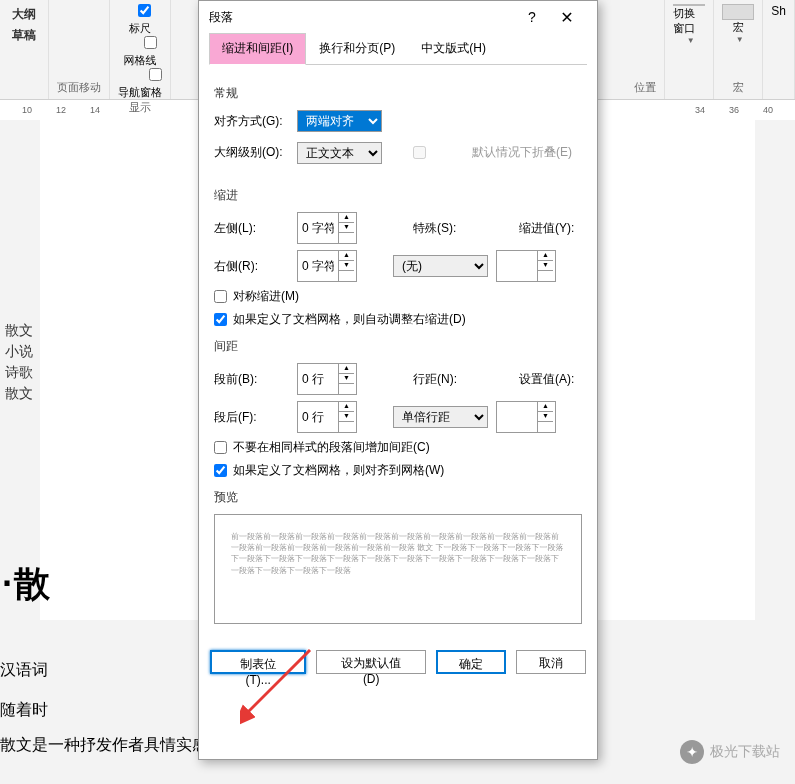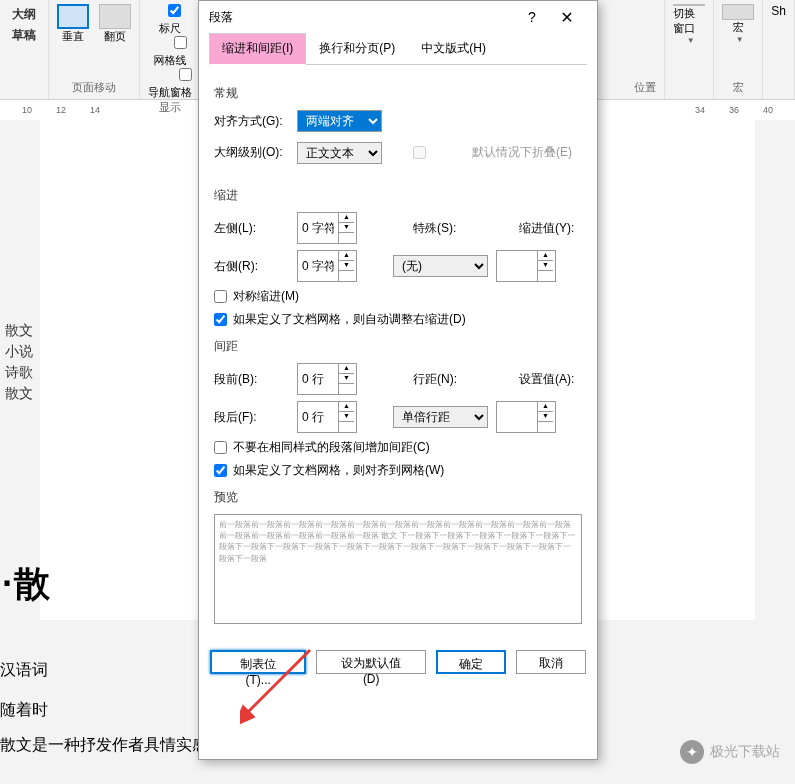--- a/index.html
+++ b/index.html
@@ -33,21 +33,21 @@
     .form-label { width: 75px; font-size: 12px; text-align: left; }
     .form-select { height: 22px; border: 1px solid #999; padding: 0 4px; font-size: 12px; }
     .form-select.highlighted { background: #0078d4; color: #fff; }
     .form-spinner { width: 60px; height: 32px; border: 1px solid #999; display: flex; }
     .form-spinner input { width: 40px; border: none; font-size: 12px; padding: 0 4px; }
     .form-spinner-btns { width: 16px; display: flex; flex-direction: column; border-left: 1px solid #999; }
     .spinner-btn { height: 10px; font-size: 7px; text-align: center; line-height: 8px; border-bottom: 1px solid #999; cursor: pointer; }
     .form-checkbox { display: flex; align-items: center; gap: 6px; font-size: 12px; margin: 6px 0; }
     .form-checkbox input { width: 13px; height: 13px; }
     
-    .preview-box { border: 1px solid #999; height: 110px; margin: 8px 0; padding: 4px; font-size: 8px; color: #999; line-height: 1.4; overflow: hidden; }
+    .preview-box { border: 1px solid #999; height: 110px; margin: 8px 0; padding: 16px; font-size: 8px; color: #999; line-height: 1.4; overflow: hidden; }
     
     .dialog-buttons { display: flex; justify-content: space-between; padding: 8px 11px; gap: 10px; align-items: flex-end; }
     .dialog-btn { padding: 4px 16px; border: 1px solid #999; background: #fff; font-size: 12px; cursor: pointer; height: 24px; }
     .dialog-btn.primary { border: 2px solid #0078d4; }
     .dialog-btn.highlighted { border: 2px solid #0078d4; box-shadow: 0 0 3px #0078d4; }
     
     .watermark { position: absolute; bottom: 20px; right: 15px; display: flex; align-items: center; gap: 6px; color: #aaa; font-size: 14px; }
     .watermark-icon { width: 24px; height: 24px; border-radius: 50%; background: #999; display: flex; align-items: center; justify-content: center; color: #fff; font-size: 14px; }
     
     .arrow-annotation { position: absolute; top: 640px; left: 240px; z-index: 200; pointer-events: none; }
@@ -63,30 +63,20 @@
     <div style="display:flex;">
       <div class="ribbon-item">
         <span>大纲</span>
       </div>
     </div>
     <div class="ribbon-item">
       <span>草稿</span>
     </div>
   </div>
   <div class="ribbon-group">
-    <div style="display:flex; gap:10px;">
-      <div class="ribbon-icon-large">
-        <div class="icon-square" style="border:2px solid #0078d4; background:#cfe4f7;"></div>
-        <span style="font-size:11px;">垂直</span>
-      </div>
-      <div class="ribbon-icon-large">
-        <div class="icon-square"></div>
-        <span style="font-size:11px;">翻页</span>
-      </div>
-    </div>
     <span class="ribbon-group-label">页面移动</span>
   </div>
   <div class="ribbon-group">
     <div class="checkbox-item">
         <input type="checkbox" checked="" style="">
         <span>标尺</span>
       </div>
     <div class="checkbox-item">
         <input type="checkbox" style="">
         <span>网格线</span>

